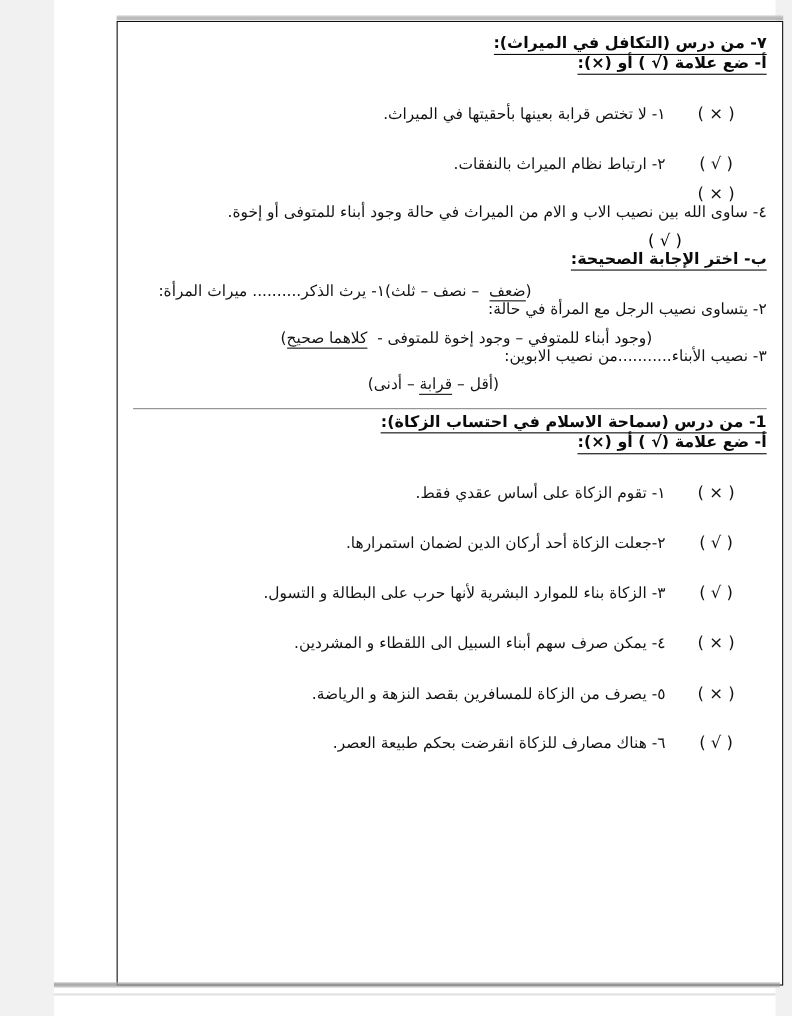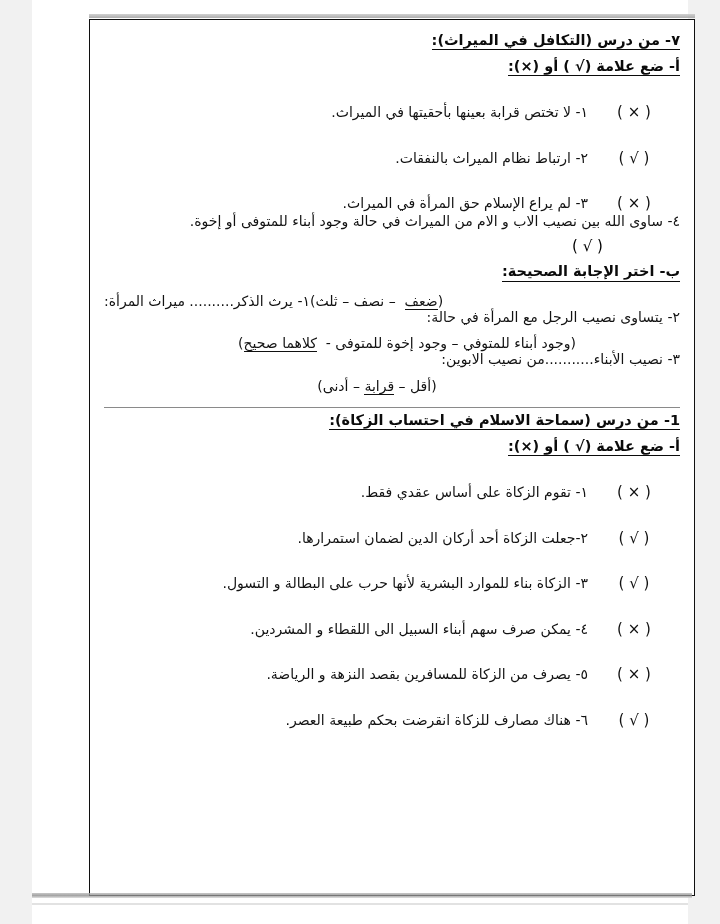--- a/index.html
+++ b/index.html
@@ -19,21 +19,21 @@
   
   .scan-backdrop {
     position: absolute;
     inset: 0;
     background: #f1f1f1;
   }
 
   
   .paper {
     position: absolute;
-    left: 32px;
+    left: 49px;
     top: 0;
     width: 656px;
     height: 924px;
     background: #ffffff;
   }
 
   
   .page-frame {
     position: absolute;
     left: 57px;
@@ -61,21 +61,21 @@
     letter-spacing: 0px;
   }
   .section-title {
     font-size: 14.5px;
     line-height: 1.05;
     margin: 5px 0 0 0;
   }
   .sub-title {
     font-size: 14.5px;
     line-height: 1.05;
-    margin: 9px 0 0 0;
+    margin: 1px 0 0 0;
   }
   .u-line {
     border-bottom: 1.5px solid #0b0b0b;
     padding-bottom: 1px;
     display: inline-block;
   }
 
   
   .q-row {
     display: flex;
@@ -122,20 +122,21 @@
   }
 
   
   .mcq-row {
     display: flex;
     flex-direction: row-reverse;
     align-items: baseline;
     justify-content: flex-start;
     margin-top: 11px;
     gap: 0px;
+    margin-left: 23px;
   }
   .mcq-stem {
     text-align: right;
     font-size: 14px;
     color: #121212;
     white-space: nowrap;
   }
   .mcq-options {
     font-size: 14px;
     color: #121212;
@@ -216,21 +217,20 @@
         <div class="q-text">١- لا تختص قرابة بعينها بأحقيتها في الميراث.</div>
       </div>
 
       <div class="q-row">
         <div class="q-mark">( √ )</div>
         <div class="q-text">٢- ارتباط نظام الميراث بالنفقات.</div>
       </div>
 
       <div class="q-row">
         <div class="q-mark">( × )</div>
-        <div class="q-text">٣- لم يراع الإسلام حق المرأة في الميراث.</div>
       </div>
 
       <div class="q-wide-text">٤- ساوى الله بين نصيب الاب و الام من الميراث في حالة وجود أبناء للمتوفى أو إخوة.</div>
       <div class="q-wide-mark">( √ )</div>
 
       <div class="sub-title">
         <span class="u-line">ب- اختر الإجابة الصحيحة:</span>
       </div>
 
       <div class="mcq-row">

